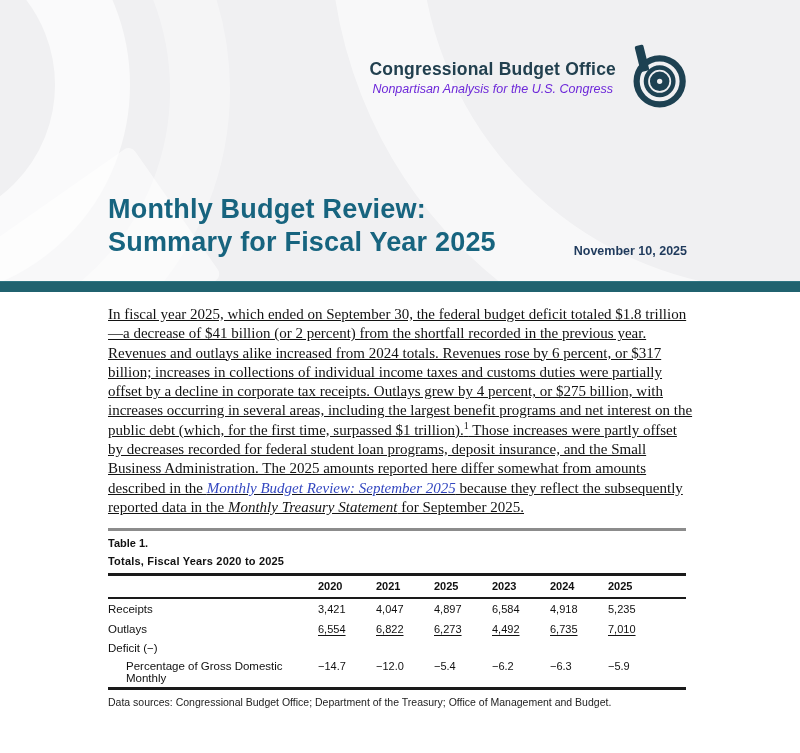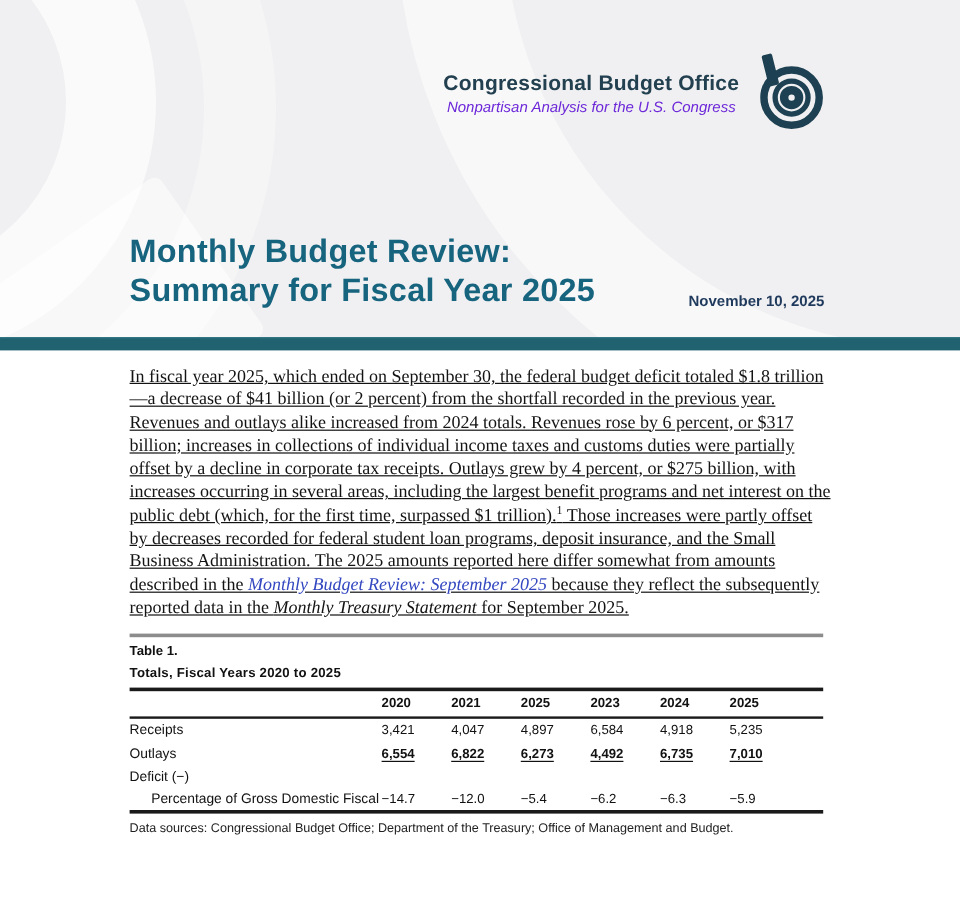--- a/index.html
+++ b/index.html
@@ -94,21 +94,21 @@
   .tlabel { flex: 1 1 auto; font-size: 11.5px; color: #111; }
   .tlabel.indent { padding-left: 18px; }
   .tcell {
     flex: 0 0 58px; font-size: 11px; color: #111;
     font-variant-numeric: tabular-nums;
   }
   .trow { padding: 4px 20px 4px 0; }
   .thead-row .tcell, .thead-row .tlabel { font-weight: bold; }
   .thead-row { padding-bottom: 5px; }
   .rule-black-thin { height: 1.5px; background: #1a1a1a; }
-  .trow.u .tcell { text-decoration: underline; text-underline-offset: 2px; font-weight: bold; }
+  .trow.u .tcell { text-decoration: underline; text-underline-offset: 2px; }
   .trow.tight { padding-top: 3px; padding-bottom: 3px; }
 
   .tbl-sources { font-size: 10.5px; color: #222; padding: 6px 0 8px 0; }
 </style>
 </head>
 <body>
 
 <div class="page">
 
   <div class="masthead">
@@ -179,21 +179,21 @@
       <div class="tcell">6,735</div>
       <div class="tcell">7,010</div>
     </div>
 
     <div class="trow tight">
       <div class="tlabel">Deficit (−)</div>
     </div>
 
 
     <div class="trow tight">
-      <div class="tlabel indent">Percentage of Gross Domestic Fiscal</div>
+      <div class="tlabel indent">Percentage of Gross Domestic Monthly</div>
       <div class="tcell">−14.7</div>
       <div class="tcell">−12.0</div>
       <div class="tcell">−5.4</div>
       <div class="tcell">−6.2</div>
       <div class="tcell">−6.3</div>
       <div class="tcell">−5.9</div>
     </div>
 
     <div class="rule-black-thick"></div>
     <div class="tbl-sources">Data sources: Congressional Budget Office; Department of the Treasury; Office of Management and Budget.</div>

